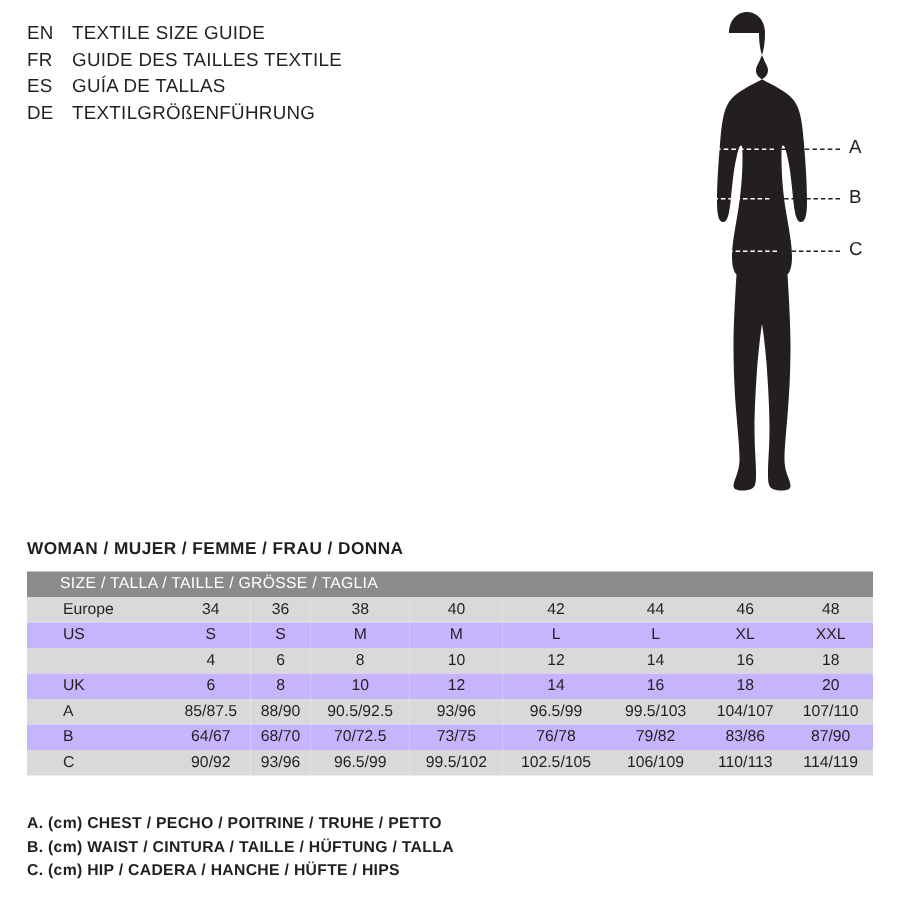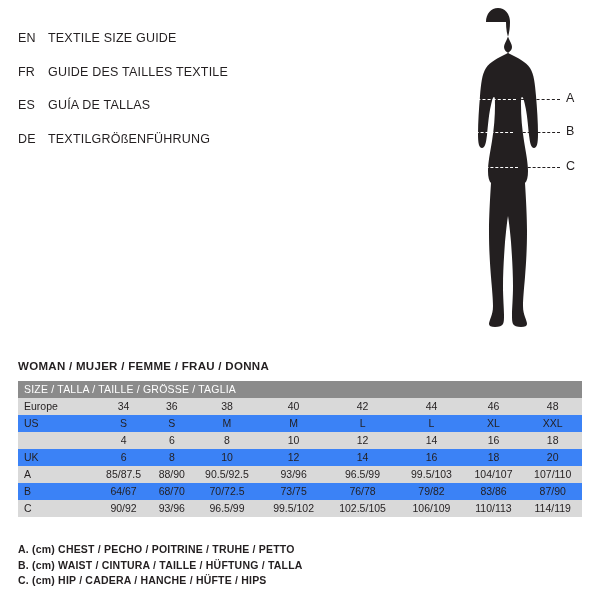--- a/index.html
+++ b/index.html
@@ -37,21 +37,20 @@
     color: #231f20;
   }
   .title-lang {
     width: 30px;
     flex: 0 0 30px;
     font-size: 12.5px;
   }
   .title-text {
     flex: 1 1 auto;
     white-space: nowrap;
-    margin-top: 16px;
   }
 
   
   .figure {
     position: absolute;
     left: 420px;
     top: 8px;
     width: 160px;
     height: 370px;
   }
@@ -99,33 +98,33 @@
     height: 17px;
     line-height: 17px;
     text-align: center;
     font-weight: normal;
     white-space: nowrap;
   }
   .size-table tr.head td {
     background: #8b8b8b;
     color: #ffffff;
     text-align: left;
-    padding-left: 6px;
+    padding-left: 22px;
     font-size: 10.5px;
     letter-spacing: 0.2px;
   }
   .size-table tr.shade td {
     background: #d9d9d9;
   }
   .size-table tr.plain td {
-    background: #3b82f6;
+    background: #c4b5fd;
   }
   .size-table td.label {
     text-align: left;
-    padding-left: 6px;
+    padding-left: 24px;
     width: 72px;
   }
 
   
   .legend {
     position: absolute;
     left: 18px;
     top: 542px;
     font-size: 10.5px;
     line-height: 15.5px;

